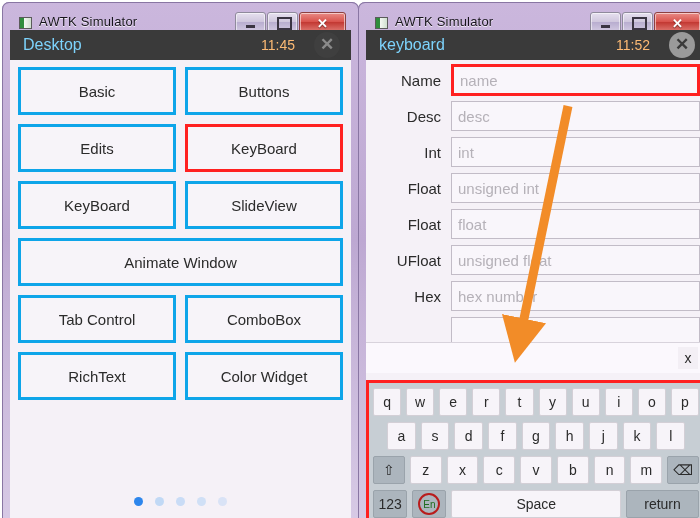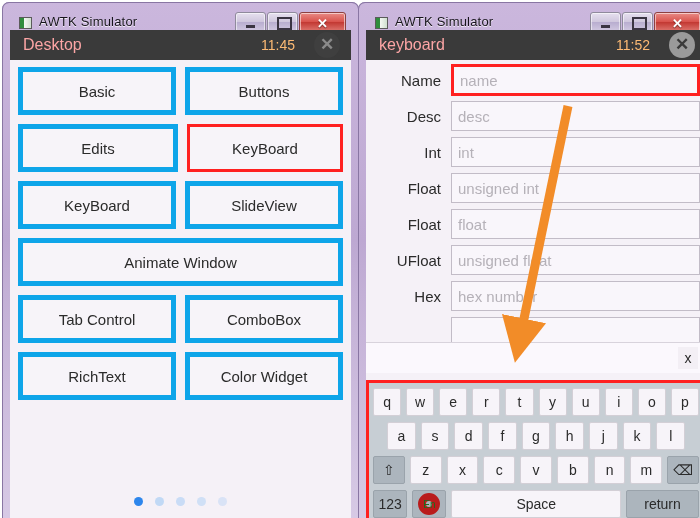--- a/index.html
+++ b/index.html
@@ -29,34 +29,34 @@
       text-align:center;font-size:11px;color:#2a2430;line-height:1;}
   .wb.close .glyph{color:#fff;font-weight:bold;font-size:13px;
       text-shadow:0 1px 1px rgba(0,0,0,.45);}
   .min-bar{position:absolute;left:10px;right:10px;bottom:4px;height:3px;background:#3a3442;}
   .max-sq{position:absolute;left:9px;top:4px;width:11px;height:9px;border:2px solid #3a3442;}
 
   
   .screen{position:absolute;background:#f5f1f7;overflow:hidden;}
   .statusbar{height:30px;background:#3a3a3a;position:relative;}
   .sb-title{position:absolute;left:13px;top:50%;transform:translateY(-50%);
-      font-size:16px;color:#fca5a5;font-weight:400;text-align:center;}
+      font-size:16px;color:#7dd3fc;font-weight:400;text-align:center;}
   .sb-time{position:absolute;right:56px;top:50%;transform:translateY(-50%);
       font-size:14px;color:#fdba74;}
   .sb-close{position:absolute;right:11px;top:50%;transform:translateY(-50%);
       width:26px;height:26px;border-radius:50%;background:#6e6e6e;color:#3a3a3a;
       font-size:17px;line-height:26px;text-align:center;font-weight:bold;}
   .sb-close.dark{background:#3f3f3f;color:#8a8a8a;}
   .sb-close.light{background:#9a9a9a;color:#3a3a3a;}
 
   
   .grid{position:absolute;left:0;right:0;top:30px;bottom:0;padding:7px 8px 0 8px;
         box-sizing:border-box;}
   .grow{display:flex;gap:9px;margin-bottom:9px;}
-  .gbtn{flex:1;height:48px;border:5px solid #0ea5e9;background:#f7f4f9;
+  .gbtn{flex:1;height:48px;border:3px solid #0ea5e9;background:#f7f4f9;
         display:flex;align-items:center;justify-content:center;
         font-size:15px;color:#2b2b2b;box-sizing:border-box;}
   .gbtn.hl{border:3px solid #ff2020;}
   .dots{position:absolute;left:0;right:0;bottom:17px;display:flex;
         justify-content:center;gap:12px;}
   .dot{width:9px;height:9px;border-radius:50%;background:#b9d4f5;}
   .dot.on{background:#2d86ec;}
 
   
   .formwrap{position:absolute;left:0;right:0;top:30px;bottom:0;background:#f5f1f7;}
@@ -77,21 +77,21 @@
   .kb{position:absolute;left:0;right:0;bottom:0;background:#c7ced4;
       border:3px solid #ff2020;box-sizing:border-box;padding:5px 4px;}
   .krow{display:flex;justify-content:center;gap:5px;margin-bottom:6px;}
   .krow:last-child{margin-bottom:1px;}
   .key{flex:1;height:28px;background:#f7f4f9;border:1px solid #d3cfd6;border-radius:2px;
        display:flex;align-items:center;justify-content:center;font-size:14px;color:#2b2b2b;
        box-sizing:border-box;}
   .key.fn{background:#acb5bd;border-color:#9aa3ab;}
   .key.space{flex:5.2;}
   .key.ret{flex:2.2;}
-  .globe{width:22px;height:22px;border-radius:50%;border:8px solid #b91c1c;
+  .globe{width:22px;height:22px;border-radius:50%;border:2px solid #b91c1c;
       display:flex;align-items:center;justify-content:center;font-size:10px;color:#1d6b1d;
       box-sizing:border-box;}
 
   
   .arrow{position:absolute;left:0;top:0;pointer-events:none;}
 </style>
 </head>
 <body>
 
 <div class="oswin" id="winL" style="left:2px;top:2px;width:341px;height:514px;">

